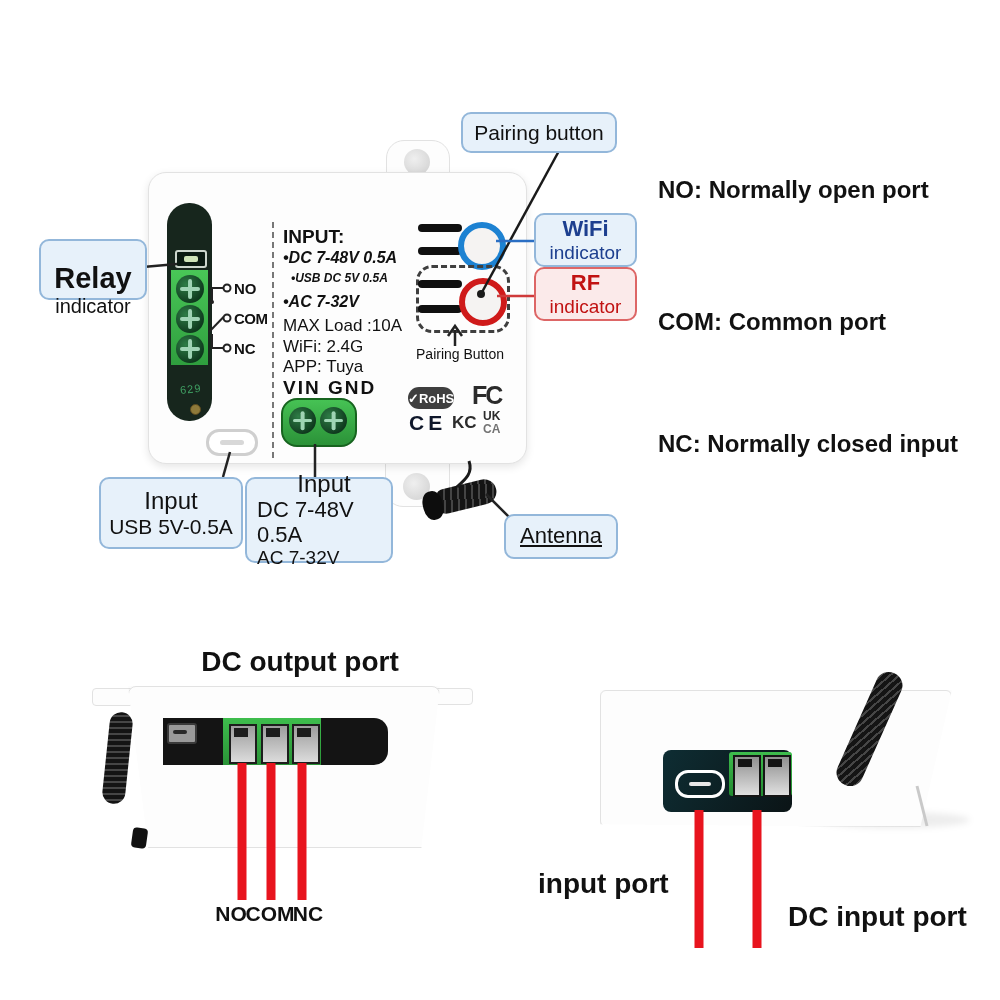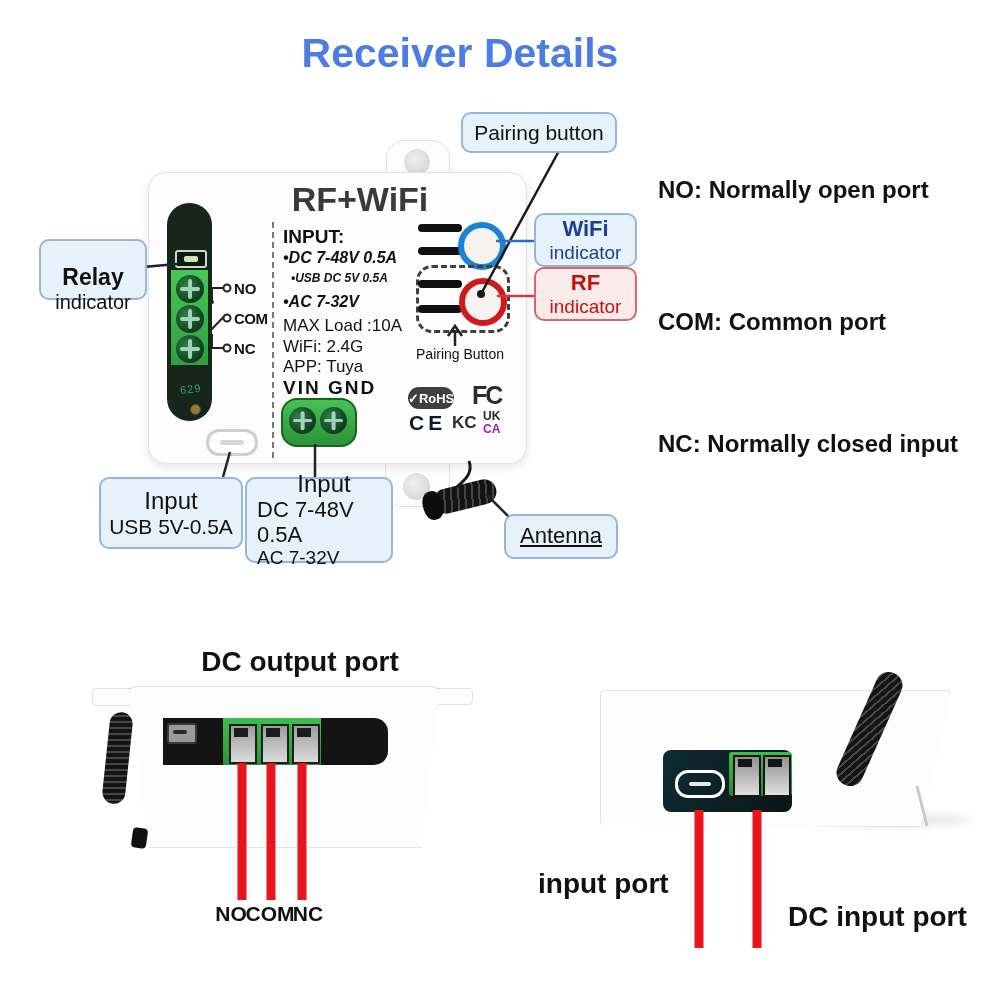--- a/index.html
+++ b/index.html
@@ -33,30 +33,28 @@
         background:repeating-linear-gradient(175deg,#141414 0 4px,#464646 4px 6px);}
   .txt{position:absolute;white-space:nowrap;}
   .bold{font-weight:bold;}
   svg.overlay{position:absolute;left:0;top:0;z-index:5;pointer-events:none;}
 </style>
 </head>
 <body>
 
 <div id="page">
 
-  <div class="txt" style="left:140px;top:30px;width:640px;text-align:center;font-size:41px;font-weight:bold;color:#4d7ce2;">Receiver Details</div>
 
   <div class="tab" style="left:386px;top:140px;width:62px;height:46px;border-radius:18px 18px 4px 4px;"></div>
   <div class="hole" style="left:404px;top:149px;width:26px;height:26px;"></div>
   <div class="tab" style="left:385px;top:450px;width:63px;height:55px;border-radius:4px 4px 18px 18px;"></div>
   <div class="hole" style="left:403px;top:473px;width:27px;height:27px;"></div>
 
   <div class="devbody" style="left:148px;top:172px;width:377px;height:290px;"></div>
 
-  <div class="txt" style="left:250px;top:180px;width:220px;text-align:center;font-size:34px;font-weight:bold;color:#3a3a3a;z-index:2;">RF+WiFi</div>
 
   <div class="capsule" style="left:167px;top:203px;width:45px;height:218px;"></div>
   <div class="abs" style="left:175px;top:250px;width:28px;height:14px;border:2px solid #cdd6cd;background:#0b1a12;border-radius:3px;z-index:3;">
        <div class="abs" style="left:7px;top:4px;width:14px;height:6px;background:#cfe3b8;border-radius:2px;"></div>
   </div>
   <div class="greenblock" style="left:171px;top:270px;width:37px;height:95px;"></div>
   <div class="screw" style="left:176px;top:275px;width:28px;height:28px;"></div>
   <div class="screw" style="left:176px;top:305px;width:28px;height:28px;"></div>
   <div class="screw" style="left:176px;top:335px;width:28px;height:28px;"></div>
   <div class="txt" style="left:180px;top:383px;font-size:11px;color:#3f9e62;letter-spacing:1px;z-index:3;transform:rotate(-6deg);">629</div>
@@ -83,21 +81,21 @@
   <div class="screw" style="left:320px;top:407px;width:27px;height:27px;"></div>
 
   <div class="abs" style="left:408px;top:387px;background:#3f3f3f;border-radius:11px;padding:2px 0;z-index:2;">
     <span style="color:#fff;font-size:13px;font-weight:bold;">✓RoHS</span>
   </div>
   <div class="txt" style="left:472px;top:381px;font-size:25px;font-weight:bold;letter-spacing:-2px;color:#2b2b2b;z-index:2;">FC</div>
   <div class="txt" style="left:409px;top:411px;font-size:21px;font-weight:600;letter-spacing:4px;color:#0f172a;z-index:2;">CE</div>
   <div class="txt" style="left:452px;top:413px;font-size:17px;font-weight:bold;color:#2b2b2b;z-index:2;">KC</div>
   <div class="abs" style="left:483px;top:410px;z-index:2;line-height:1.05;">
     <div style="font-size:12px;font-weight:bold;color:#2b2b2b;">UK</div>
-    <div style="font-size:12px;font-weight:bold;color:#a21caf;">CA</div>
+    <div style="font-size:12px;font-weight:bold;color:#737373;">CA</div>
   </div>
 
   <div class="bar" style="left:418px;top:224px;width:44px;"></div>
   <div class="bar" style="left:418px;top:247px;width:44px;"></div>
   <div class="ring" style="left:458px;top:222px;border:6px solid #1d82d2;"></div>
   <div class="dashedbox" style="left:416px;top:265px;width:88px;height:62px;"></div>
   <div class="bar" style="left:418px;top:280px;width:44px;"></div>
   <div class="bar" style="left:418px;top:305px;width:44px;"></div>
   <div class="ring" style="left:459px;top:278px;border:6px solid #cf1a1a;"></div>
 
@@ -115,21 +113,21 @@
   </div>
   <div class="callout blue-text" style="left:534px;top:213px;width:99px;height:50px;">
     <span class="l1" style="font-size:22px;">WiFi</span>
     <span style="font-size:19px;">indicator</span>
   </div>
   <div class="callout red" style="left:534px;top:267px;width:99px;height:50px;">
     <span class="l1" style="font-size:22px;">RF</span>
     <span style="font-size:19px;">indicator</span>
   </div>
   <div class="callout" style="left:39px;top:239px;width:104px;height:57px;">
-    <span class="l1" style="font-size:23px;margin-top:40px;">Relay</span>
+    <span class="l1" style="font-size:29px;margin-top:40px;">Relay</span>
     <span style="font-size:20px;">indicator</span>
   </div>
   <div class="callout" style="left:99px;top:477px;width:140px;height:68px;">
     <span style="font-size:24px;">Input</span>
     <span style="font-size:21px;">USB 5V-0.5A</span>
   </div>
   <div class="callout" style="left:245px;top:477px;width:148px;height:86px;align-items:flex-start;padding-left:10px;box-sizing:border-box;">
     <span style="font-size:24px;align-self:center;">Input</span>
     <span style="font-size:22px;">DC 7-48V 0.5A</span>
     <span style="font-size:19px;">AC 7-32V</span>

